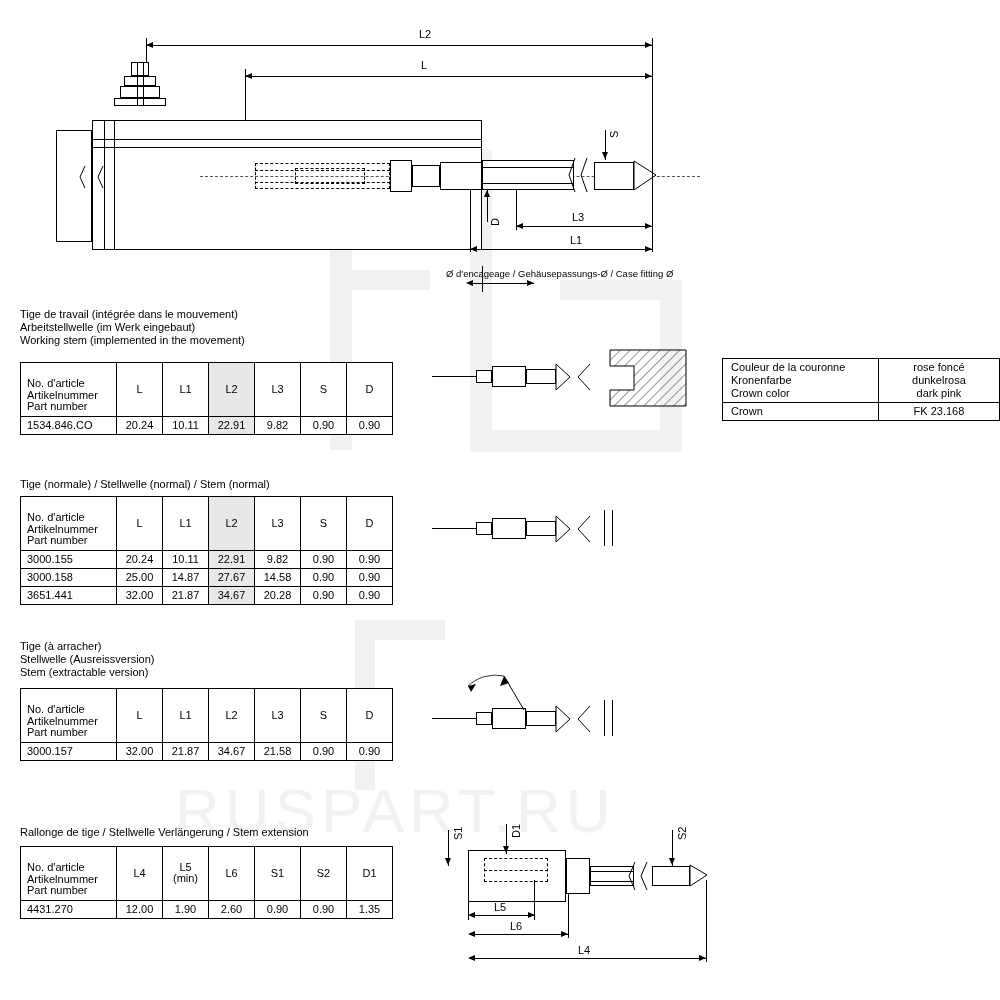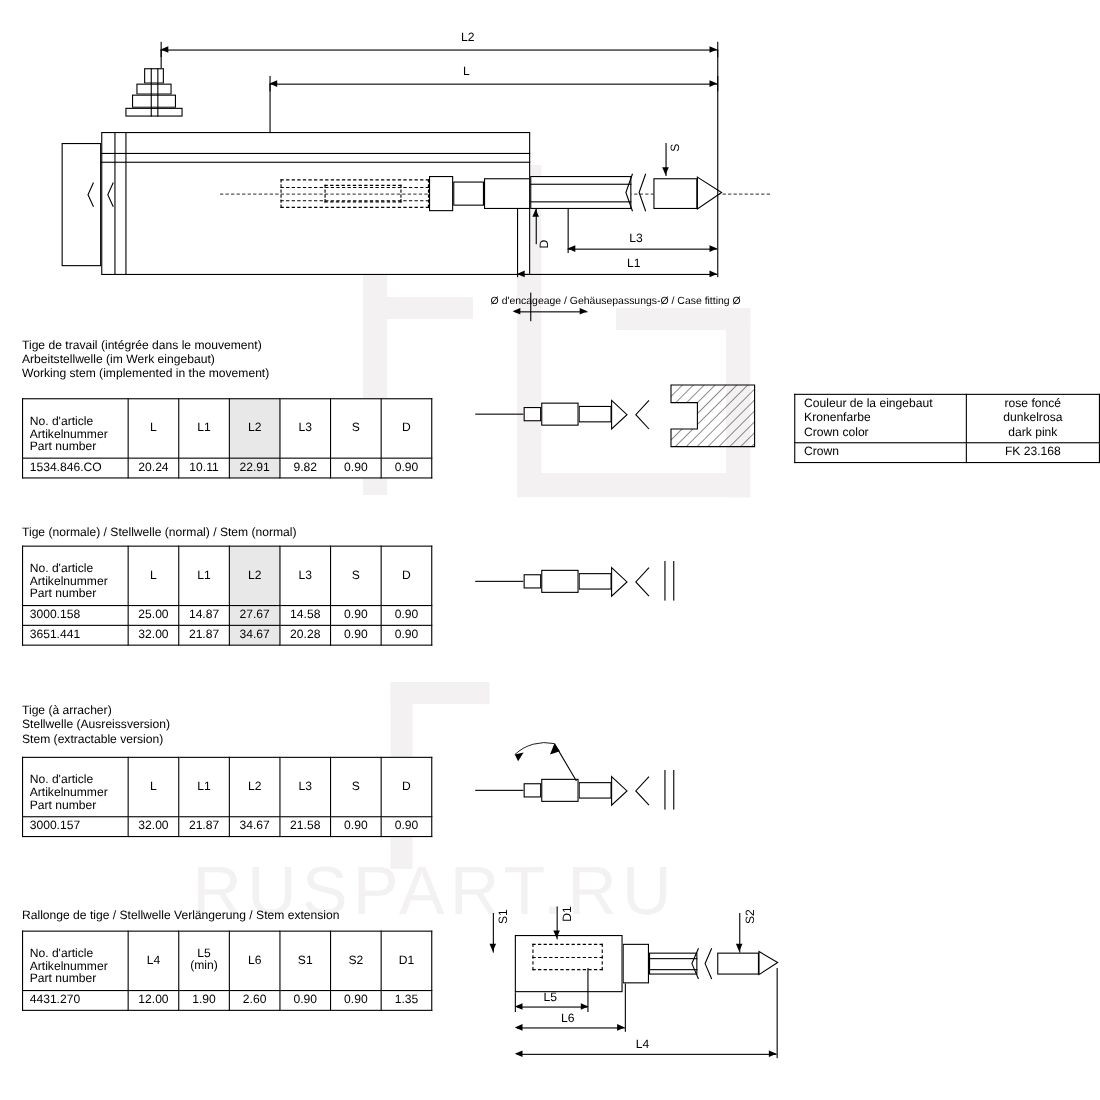--- a/index.html
+++ b/index.html
@@ -259,21 +259,21 @@
         </pattern>
       </defs>
       <path d="M10 0 L86 0 L86 56 L10 56 L10 40 L34 40 L34 16 L10 16 Z" fill="url(#hatch1)" stroke="#000" stroke-width="1"></path>
     </svg>
   </div>
 
   <div class="tbl-wrap" style="left:722px;top:358px;">
     <table class="crown">
       <tbody>
           <tr>
-        <td class="c-left" style="white-space:pre-line;">Couleur de la eingebaut
+        <td class="c-left" style="white-space:pre-line;">Couleur de la couronne
 Kronenfarbe
 Crown color</td>
         <td class="c-right" style="white-space:pre-line;">rose foncé
 dunkelrosa
 dark pink</td>
       </tr>
       <tr>
         <td class="c-left">Crown</td>
         <td class="c-right">FK 23.168</td>
       </tr>
@@ -289,20 +289,29 @@
           <tr>
         <th class="partno" style="white-space:pre-line;">No. d'article
 Artikelnummer
 Part number</th>
         <th class="num">L</th>
         <th class="num">L1</th>
         <th class="num shade">L2</th>
         <th class="num">L3</th>
         <th class="num">S</th>
         <th class="num">D</th>
+      </tr>
+      <tr>
+        <td class="partno">3000.155</td>
+        <td class="num">20.24</td>
+        <td class="num">10.11</td>
+        <td class="num shade">22.91</td>
+        <td class="num">9.82</td>
+        <td class="num">0.90</td>
+        <td class="num">0.90</td>
       </tr>
       <tr>
         <td class="partno">3000.158</td>
         <td class="num">25.00</td>
         <td class="num">14.87</td>
         <td class="num shade">27.67</td>
         <td class="num">14.58</td>
         <td class="num">0.90</td>
         <td class="num">0.90</td>
       </tr>

